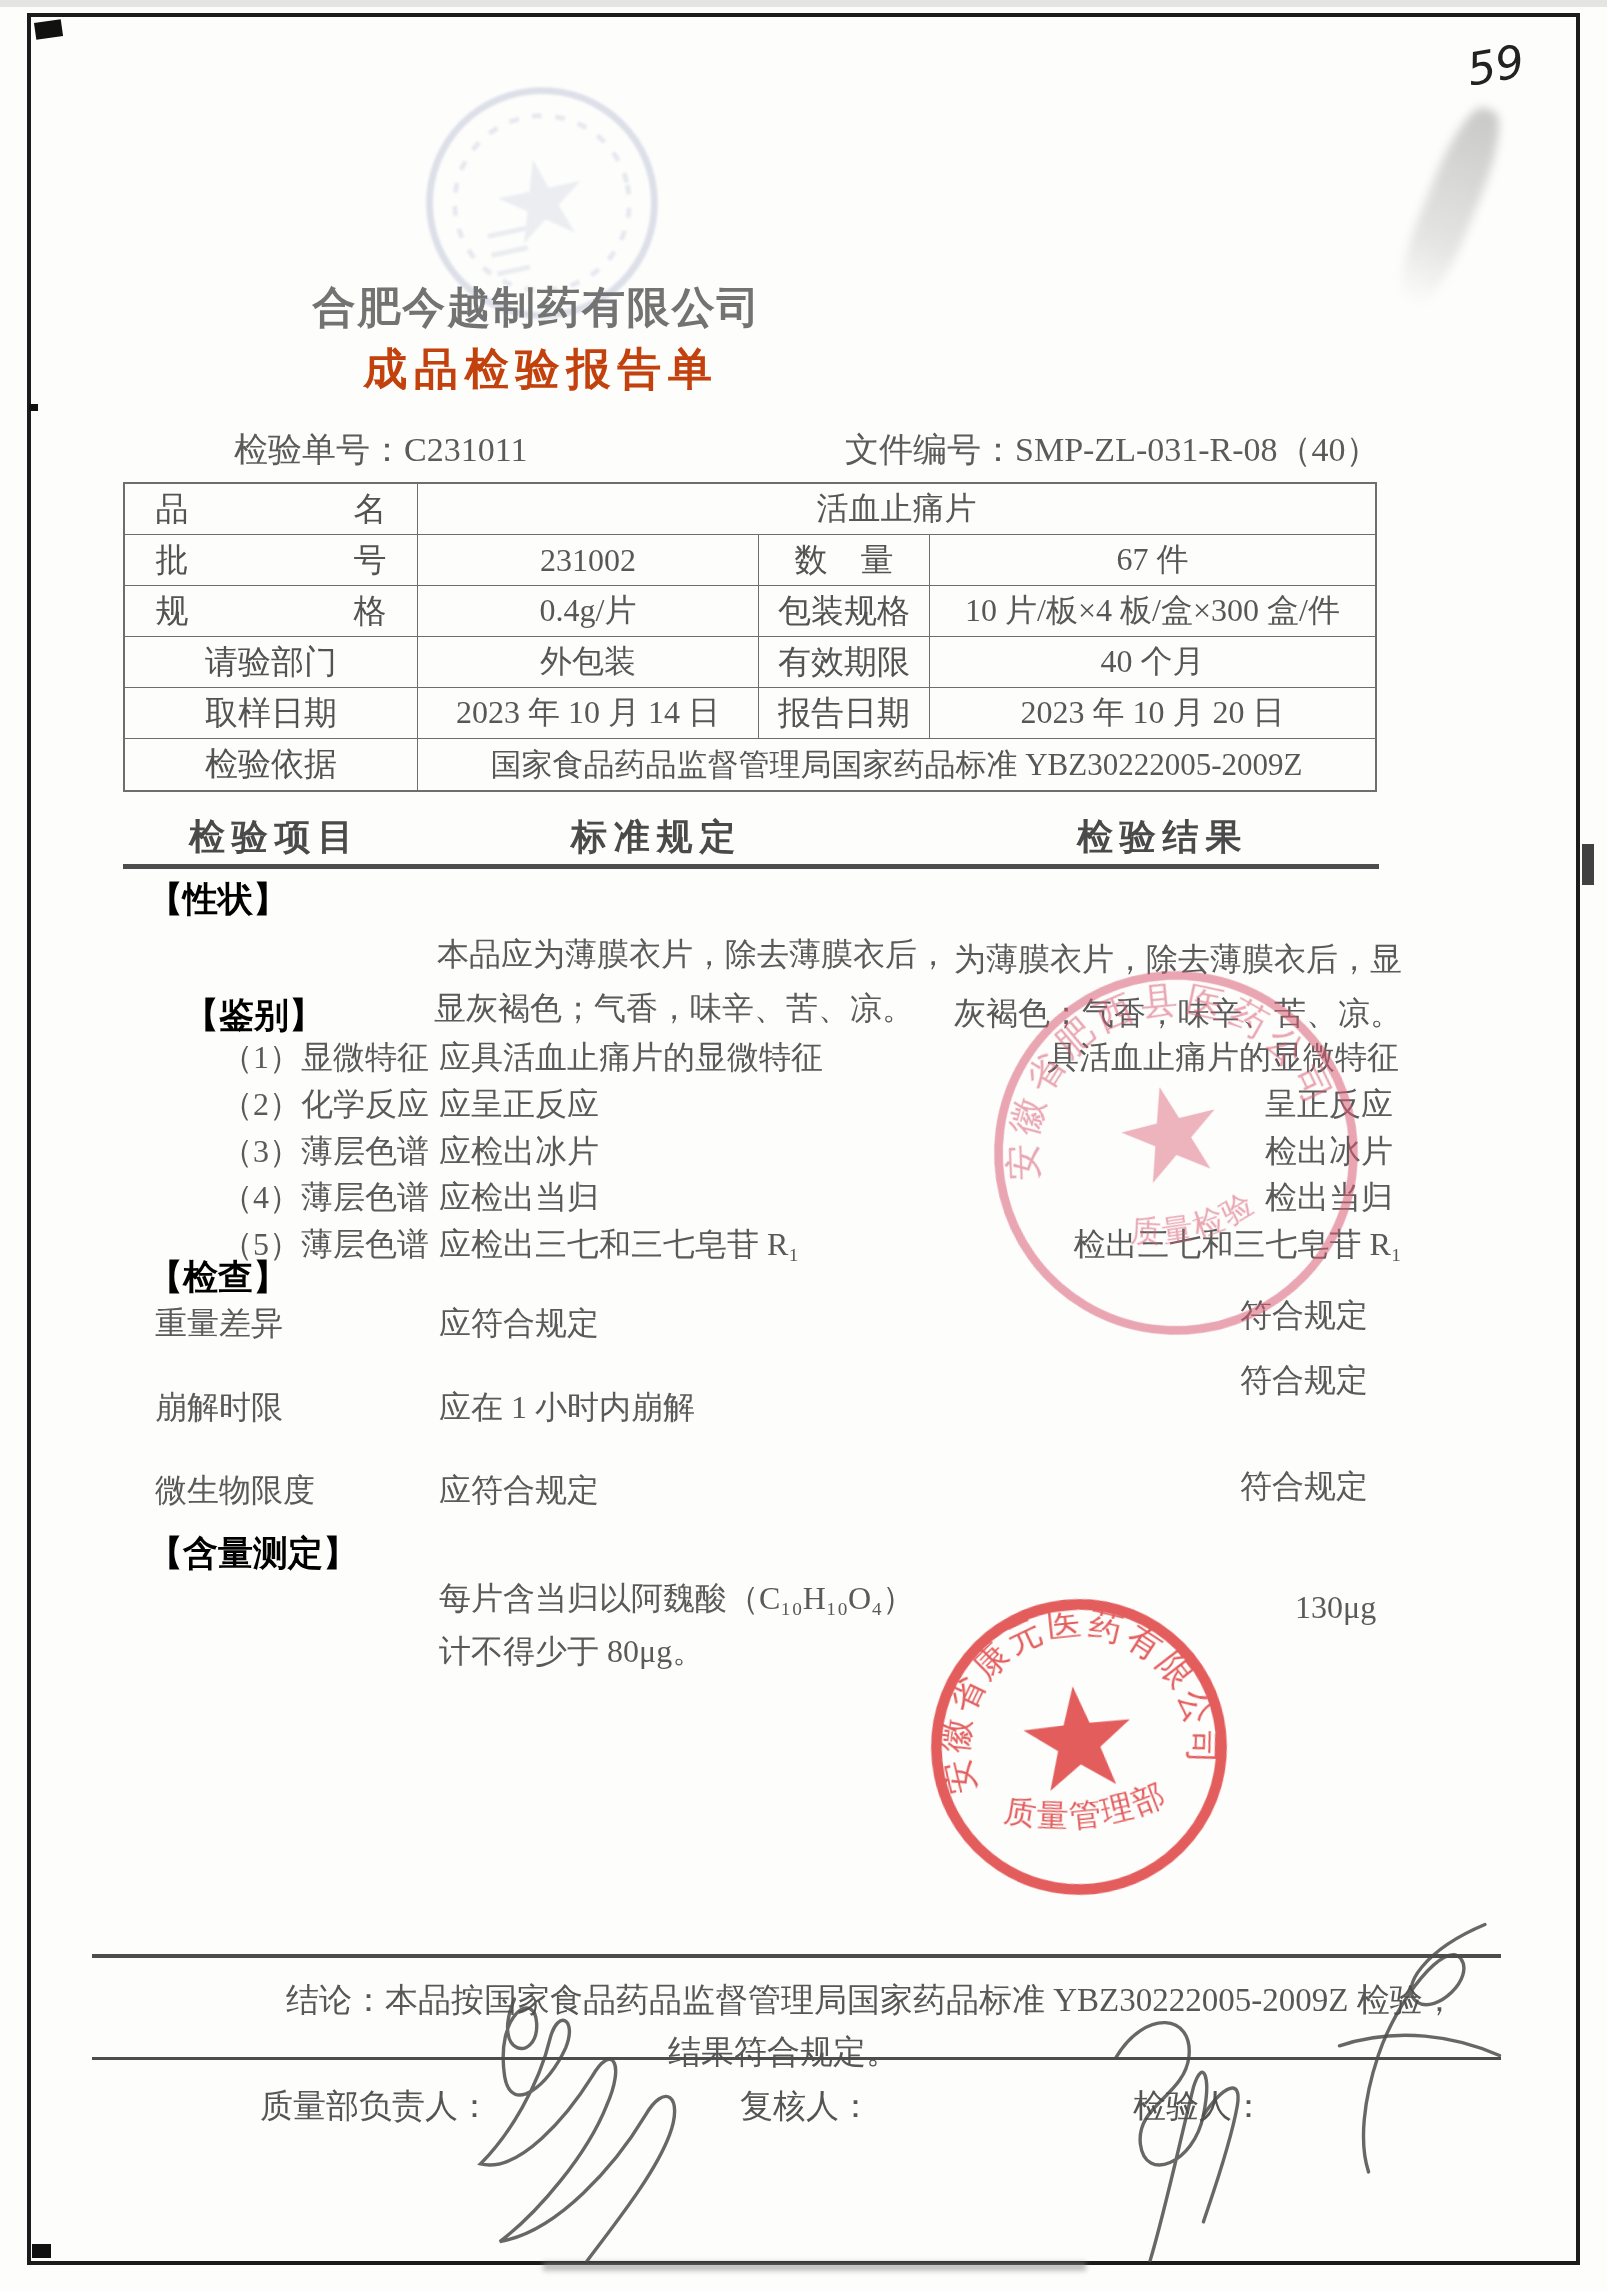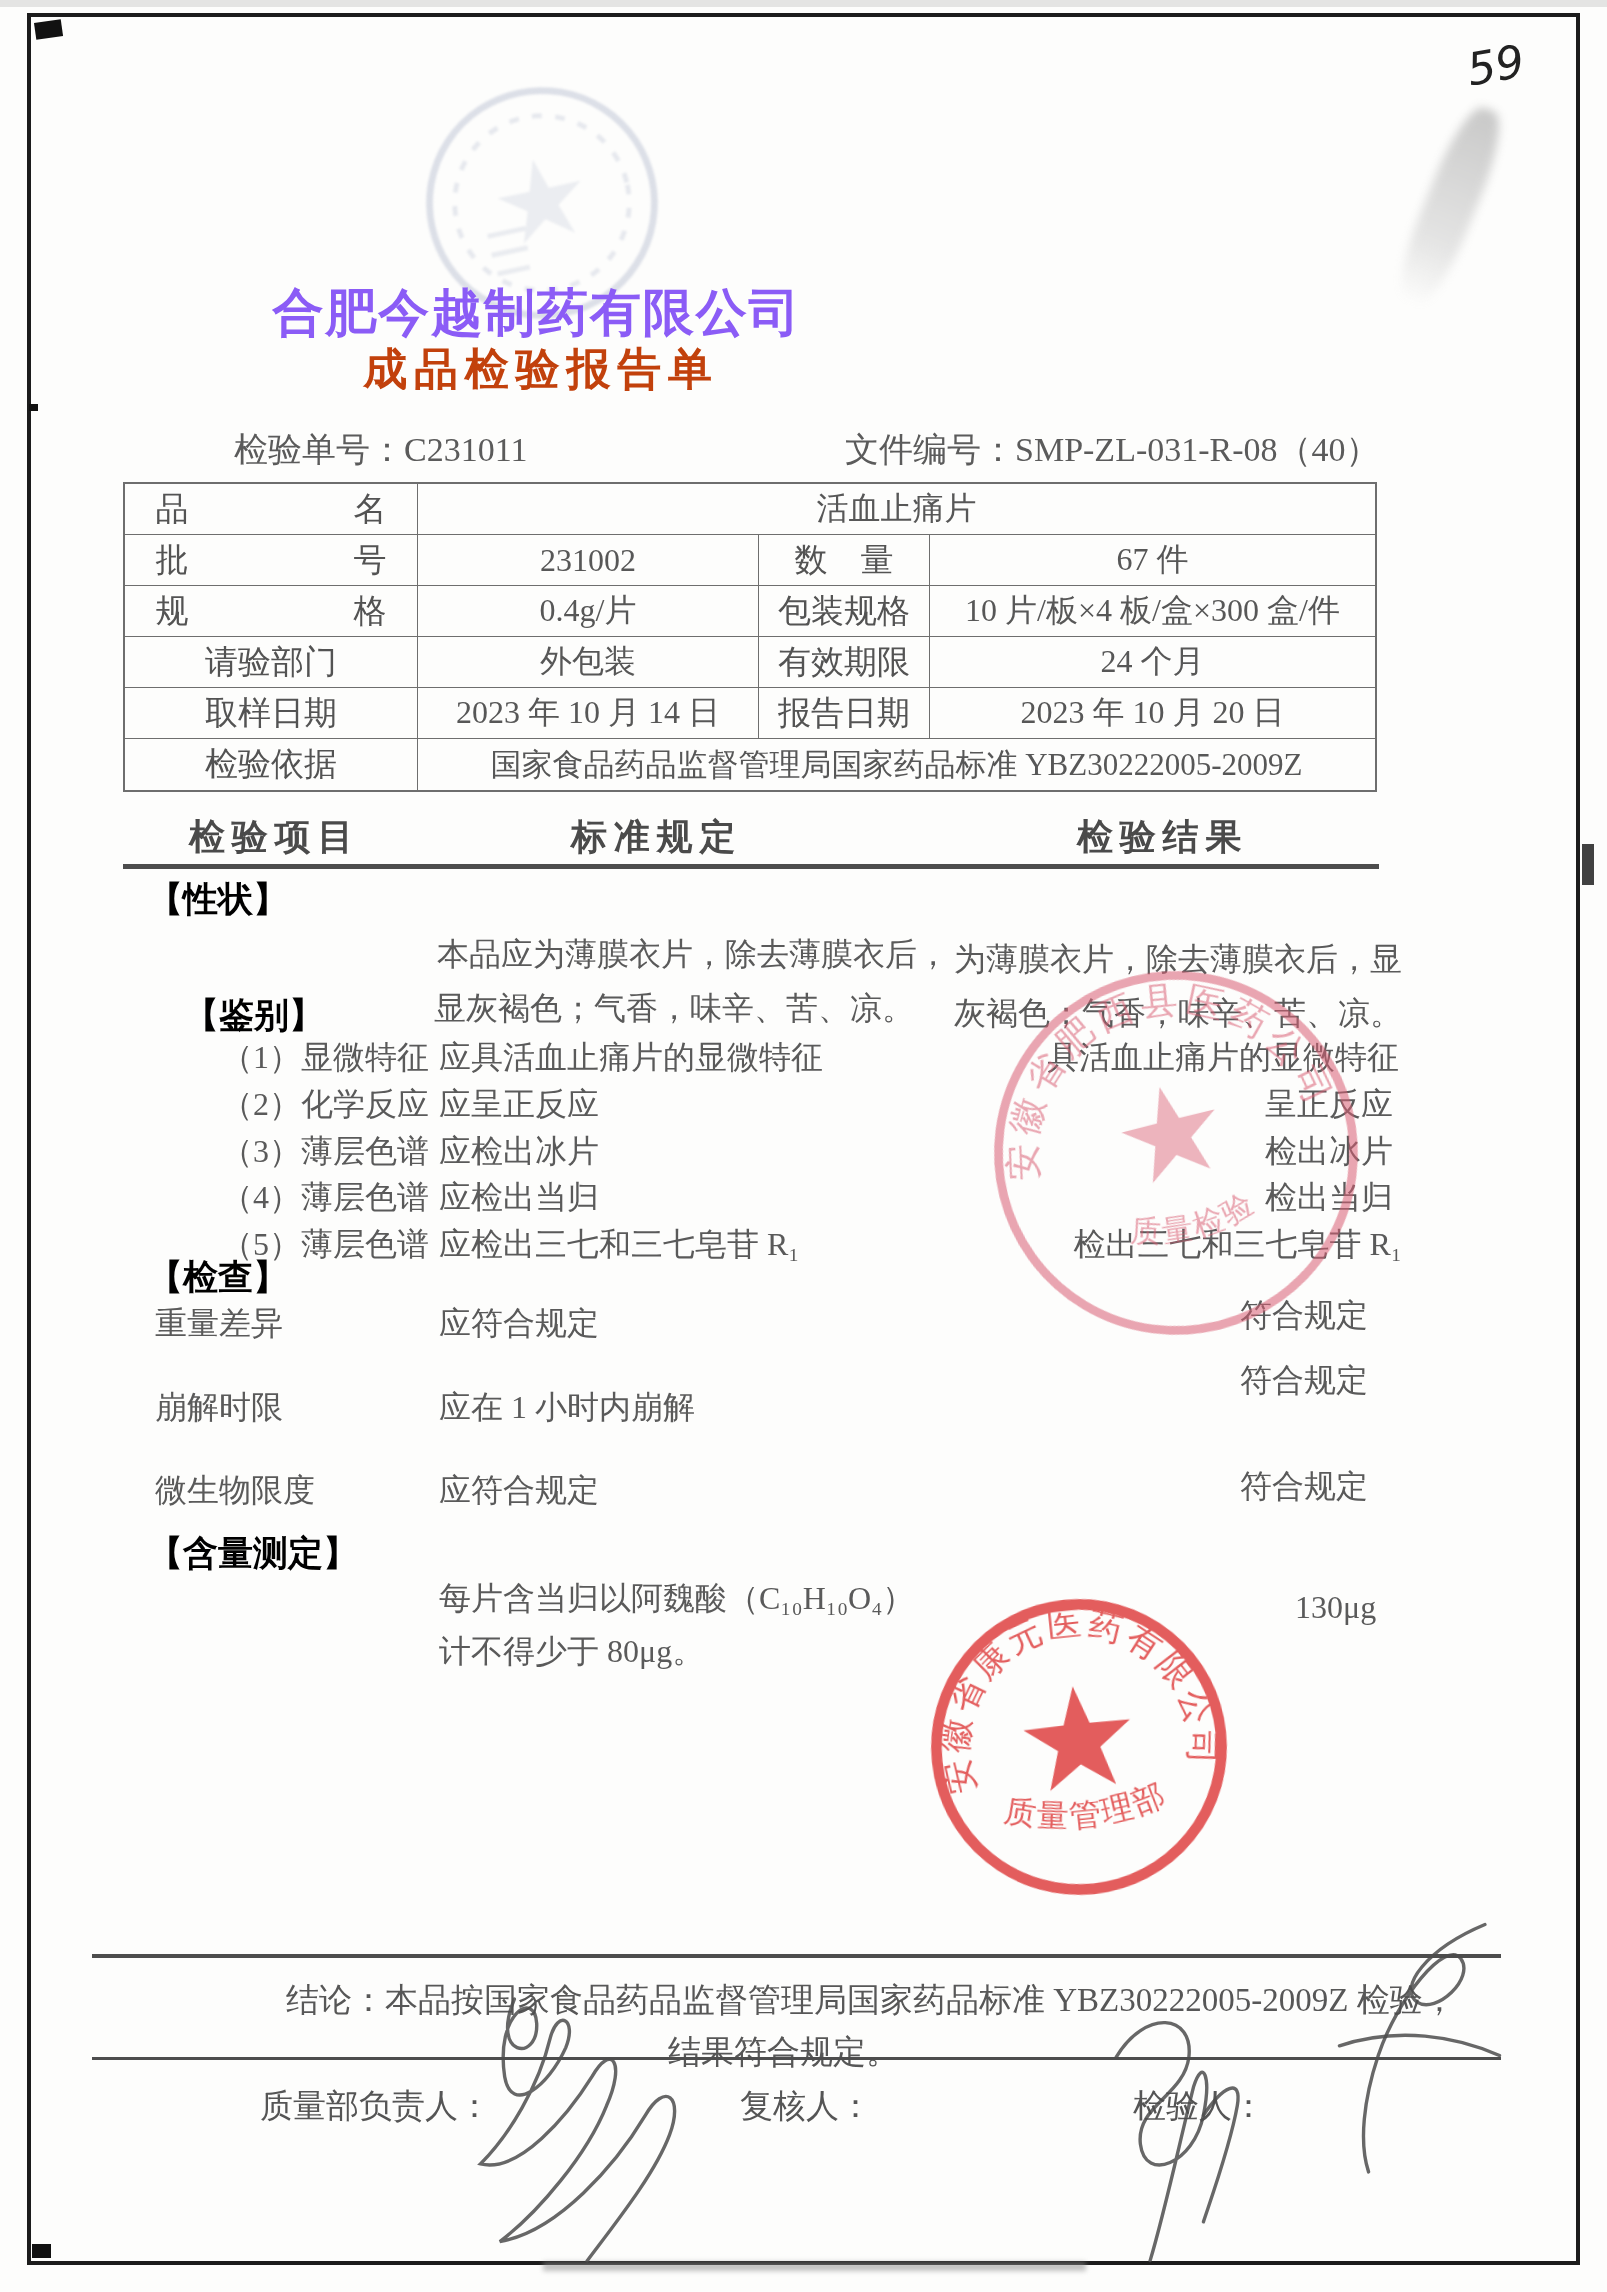--- a/index.html
+++ b/index.html
@@ -17,22 +17,22 @@
     left:1425px;top:102px;width:50px;height:209px;border-radius:40%;
     background:linear-gradient(180deg,#8a8a8a,#c9c9c9 70%,transparent);
     filter:blur(4.9px);opacity:.45;transform:rotate(22deg);
   }
   .bottom-smear{left:543px;top:2262px;width:543px;height:8.7px;background:#8f8f8f;filter:blur(2.9px);opacity:.55;}
   .corner-num{left:1467px;top:39px;font-size:45px;color:#222;transform:rotate(-10deg);
     font-family:"DejaVu Sans","Liberation Sans",sans-serif;font-style:italic;}
   
   .ghost-stamp{left:415px;top:76px;opacity:.32;filter:blur(1.3px);transform:rotate(-12deg);}
   
-  .title-company{left:537px;top:279px;transform:translateX(-50%);font-size:51px;font-weight:700;
-    letter-spacing:1.9px;color:#8b5cf6;}
+  .title-company{left:537px;top:279px;transform:translateX(-50%);font-size:43px;font-weight:700;
+    letter-spacing:1.9px;color:#737373;}
   .title-doc{left:541px;top:340px;transform:translateX(-50%);font-size:44px;font-weight:700;
     letter-spacing:6.8px;color:#c2410c;}
   .numline{top:427px;font-size:34px;color:#5b5b5b;margin-left:35px;}
   
   .itable{left:123px;top:482px;width:1254px;border:2.9px solid #6e6e6e;display:flex;flex-direction:column;box-sizing:border-box;}
   .trow{display:flex;height:51px;border-bottom:1.9px solid #6e6e6e;box-sizing:border-box;}
   .trow:last-child{border-bottom:none;}
   .cell{display:flex;align-items:center;justify-content:center;font-size:32px;color:#575757;
     box-sizing:border-box;overflow:hidden;white-space:nowrap;}
   .cell.lbl{font-size:33px;color:#535353;}
@@ -101,21 +101,21 @@
     <div class="trow">
       <div class="cell lbl w1">规　　　　　格</div>
       <div class="cell w2">0.4g/片</div>
       <div class="cell lbl w3">包装规格</div>
       <div class="cell w4">10 片/板×4 板/盒×300 盒/件</div>
     </div>
     <div class="trow">
       <div class="cell lbl w1">请验部门</div>
       <div class="cell w2">外包装</div>
       <div class="cell lbl w3">有效期限</div>
-      <div class="cell w4">24 个月</div>
+      <div class="cell w4">40 个月</div>
     </div>
     <div class="trow">
       <div class="cell lbl w1">取样日期</div>
       <div class="cell w2">2023 年 10 月 14 日</div>
       <div class="cell lbl w3">报告日期</div>
       <div class="cell w4">2023 年 10 月 20 日</div>
     </div>
     <div class="trow">
       <div class="cell lbl w1">检验依据</div>
       <div class="cell wspan" style="font-size:31px;">国家食品药品监督管理局国家药品标准 YBZ30222005-2009Z</div>

